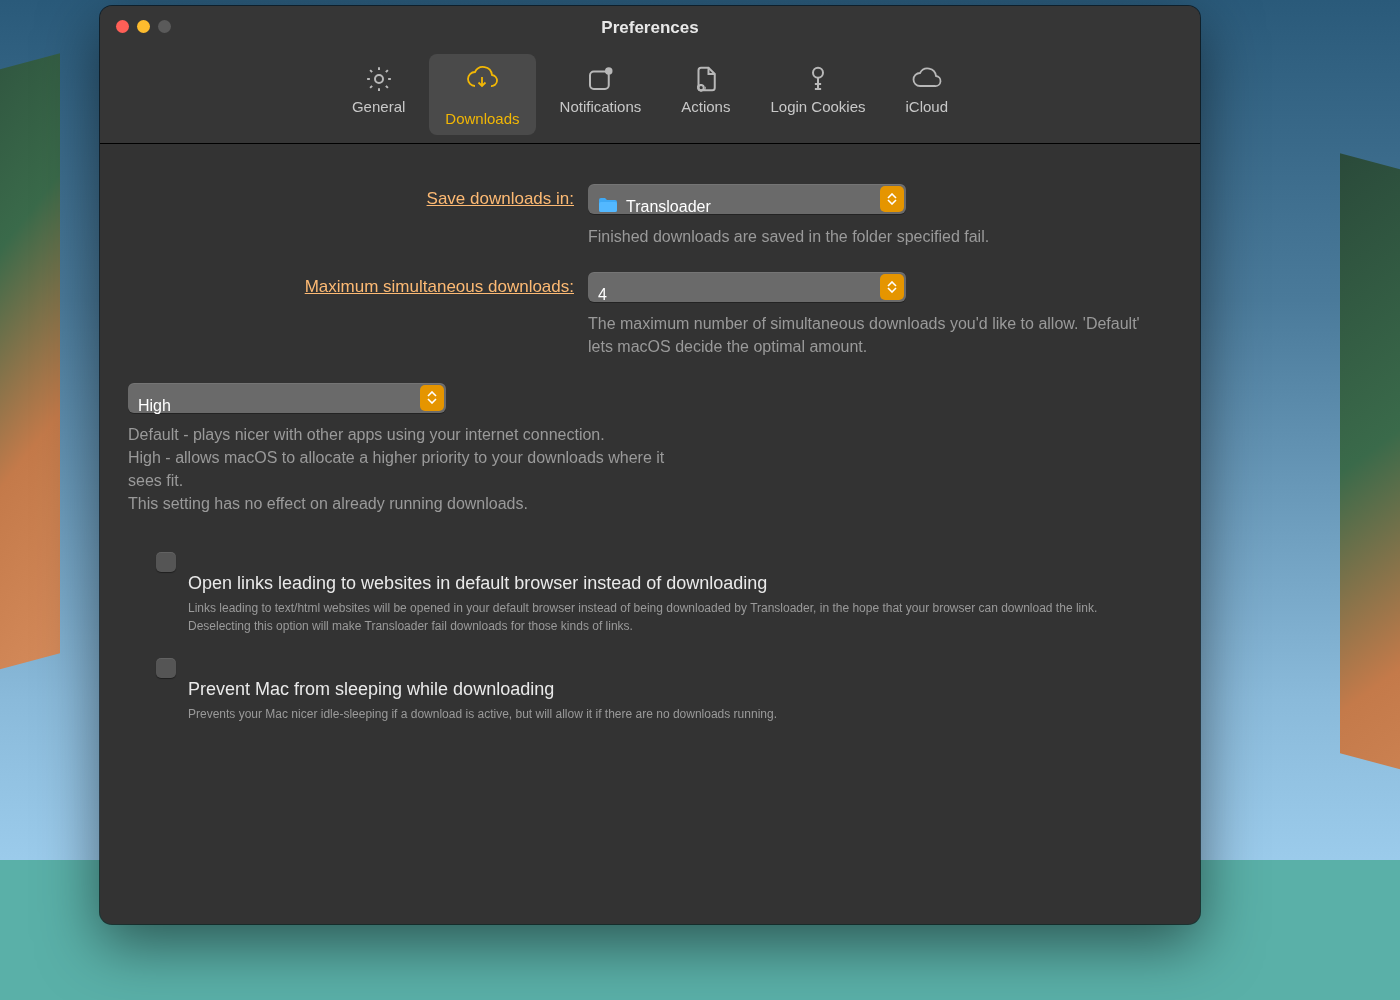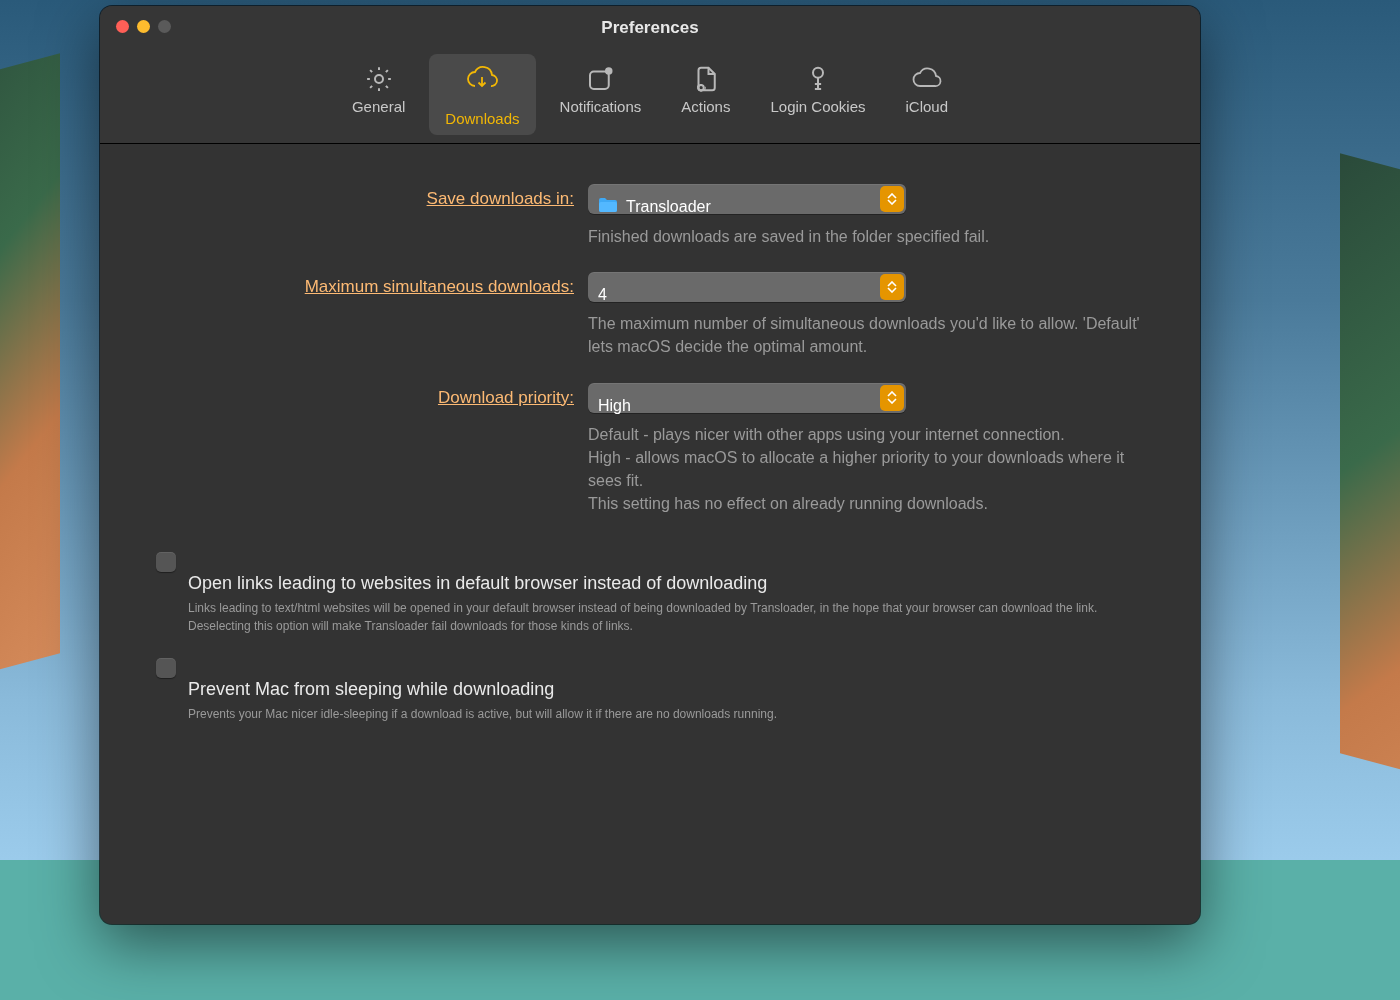--- a/index.html
+++ b/index.html
@@ -348,21 +348,20 @@
                   <path d="M1 1 5 5 9 1" stroke="#fff" stroke-width="1.6" fill="none"></path>
                 </svg>
               </span>
           </span>
         </div>
         <div class="help" style="white-space:pre-line;">The maximum number of simultaneous downloads you'd like to allow. 'Default' lets macOS decide the optimal amount.</div>
       </div>
     </div>
 
     <div class="form-row" style="margin-bottom:0;">
-      <div class="lbl">Download priority:</div>
       <div class="field">
         <div class="popup">
           <span>High</span>
           <span class="stepper">
             <span class="stepper-up">
                 <svg width="10" height="6" viewBox="0 0 10 6">
                   <path d="M1 5 5 1 9 5" stroke="#fff" stroke-width="1.6" fill="none"></path>
                 </svg>
               </span>
             <span class="stepper-down">

